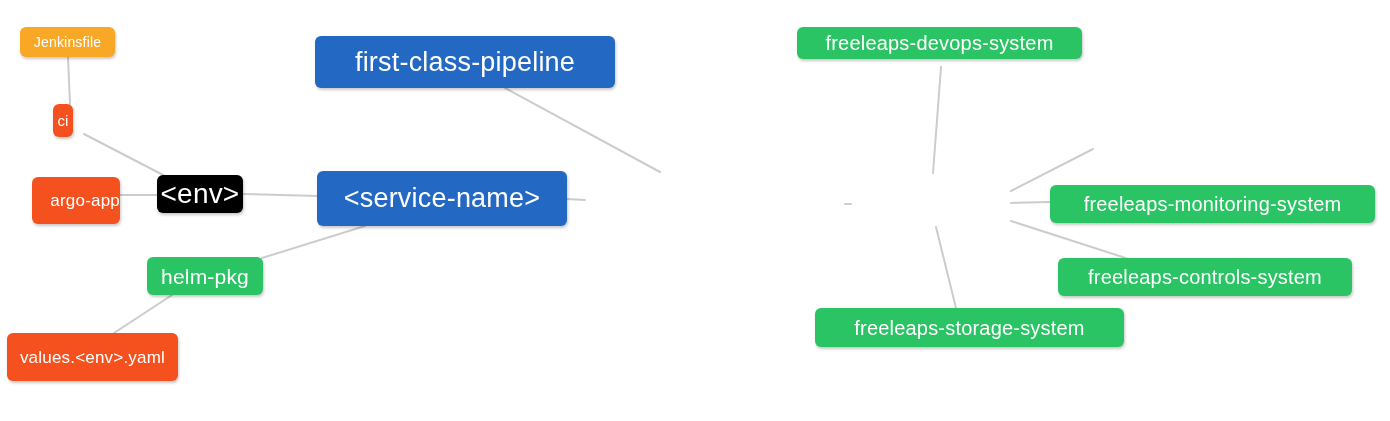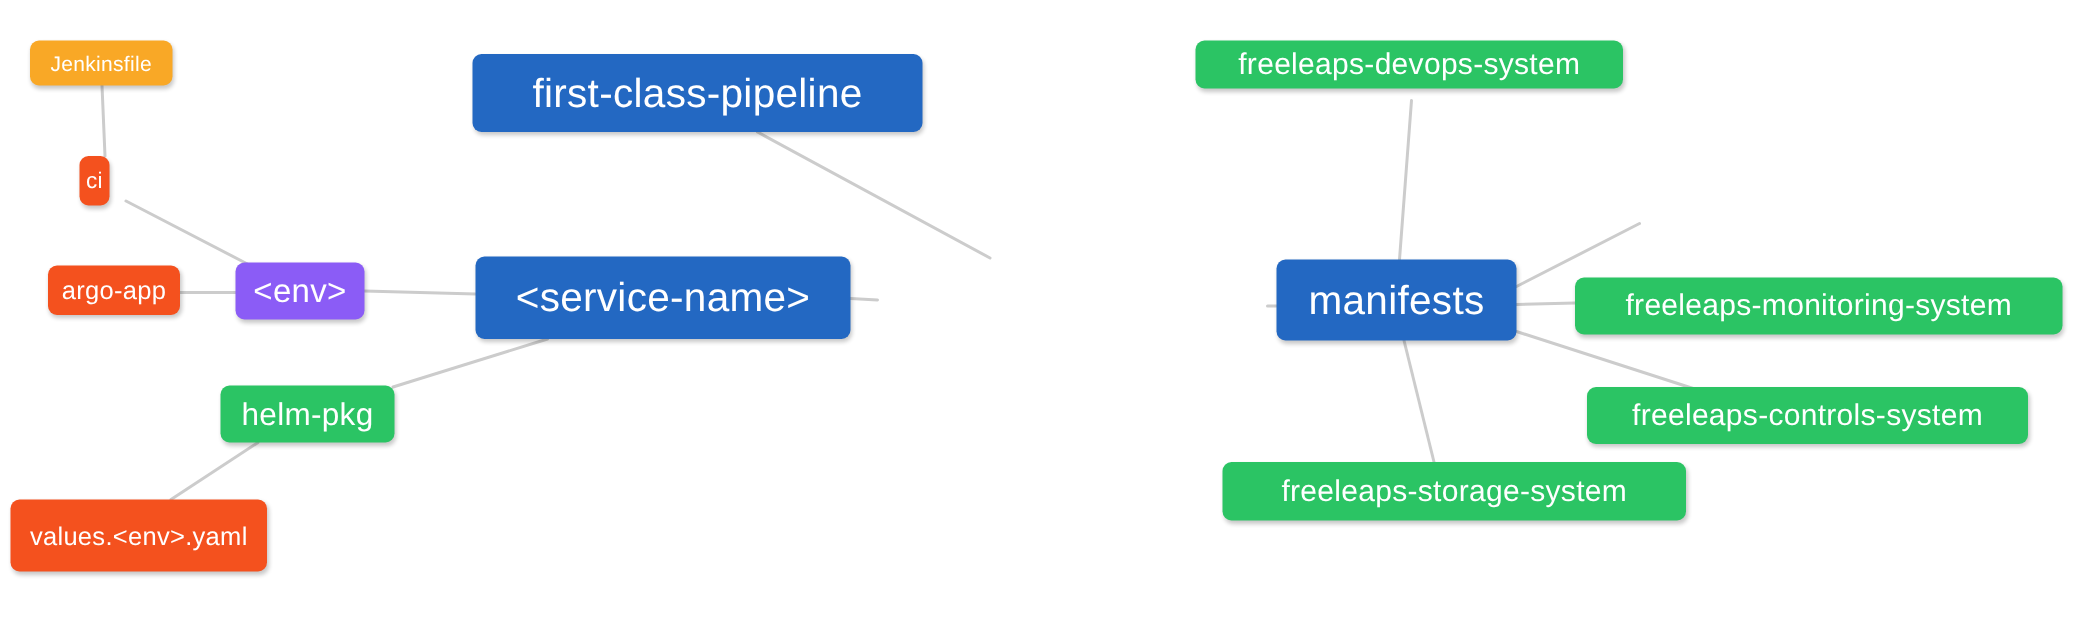--- a/index.html
+++ b/index.html
@@ -70,40 +70,37 @@
       <line x1="1011" y1="221" x2="1135" y2="261" stroke="#cccccc" stroke-width="2" stroke-linecap="round"></line>
       <line x1="936" y1="227" x2="956" y2="308" stroke="#cccccc" stroke-width="2" stroke-linecap="round"></line>
     </svg>
   <div class="nodes-layer" id="nodes-layer">
       <div class="node" style="left: 20px; top: 27px; width: 95px; height: 30px; background: rgb(249, 168, 38); font-size: 14px;">
         <span class="node-label">Jenkinsfile</span>
       </div>
       <div class="node" style="left: 53px; top: 104px; width: 20px; height: 33px; background: rgb(244, 81, 30); font-size: 15px;">
         <span class="node-label">ci</span>
       </div>
-      <div class="node" style="left: 32px; top: 177px; width: 88px; height: 33px; background: rgb(244, 81, 30); font-size: 17px;">
+      <div class="node" style="left: 32px; top: 177px; width: 88px; height: 47px; background: rgb(244, 81, 30); font-size: 17px; justify-content: flex-end;">
         <span class="node-label">argo-app</span>
       </div>
-      <div class="node" style="left: 157px; top: 175px; width: 86px; height: 38px; background: #8b5cf6; font-size: 22px;">
+      <div class="node" style="left: 157px; top: 175px; width: 86px; height: 38px; background: #000000; font-size: 28px;">
         <span class="node-label">&lt;env&gt;</span>
       </div>
       <div class="node" style="left: 147px; top: 257px; width: 116px; height: 38px; background: rgb(43, 196, 100); font-size: 21px;">
         <span class="node-label">helm-pkg</span>
       </div>
       <div class="node" style="left: 7px; top: 333px; width: 171px; height: 48px; background: rgb(244, 81, 30); font-size: 17px;">
         <span class="node-label">values.&lt;env&gt;.yaml</span>
       </div>
       <div class="node" style="left: 315px; top: 36px; width: 300px; height: 52px; background: rgb(35, 104, 194); font-size: 27px;">
         <span class="node-label">first-class-pipeline</span>
       </div>
       <div class="node" style="left: 317px; top: 171px; width: 250px; height: 55px; background: rgb(35, 104, 194); font-size: 27px;">
         <span class="node-label">&lt;service-name&gt;</span>
-      </div>
-      <div class="node" style="left: 851px; top: 173px; width: 160px; height: 54px; background: rgb(35, 104, 194); font-size: 27px;">
-        <span class="node-label">manifests</span>
       </div>
       <div class="node" style="left: 797px; top: 27px; width: 285px; height: 32px; background: rgb(43, 196, 100); font-size: 20px;">
         <span class="node-label">freeleaps-devops-system</span>
       </div>
       <div class="node" style="left: 1050px; top: 185px; width: 325px; height: 38px; background: rgb(43, 196, 100); font-size: 20px;">
         <span class="node-label">freeleaps-monitoring-system</span>
       </div>
       <div class="node" style="left: 1058px; top: 258px; width: 294px; height: 38px; background: rgb(43, 196, 100); font-size: 20px;">
         <span class="node-label">freeleaps-controls-system</span>
       </div>

